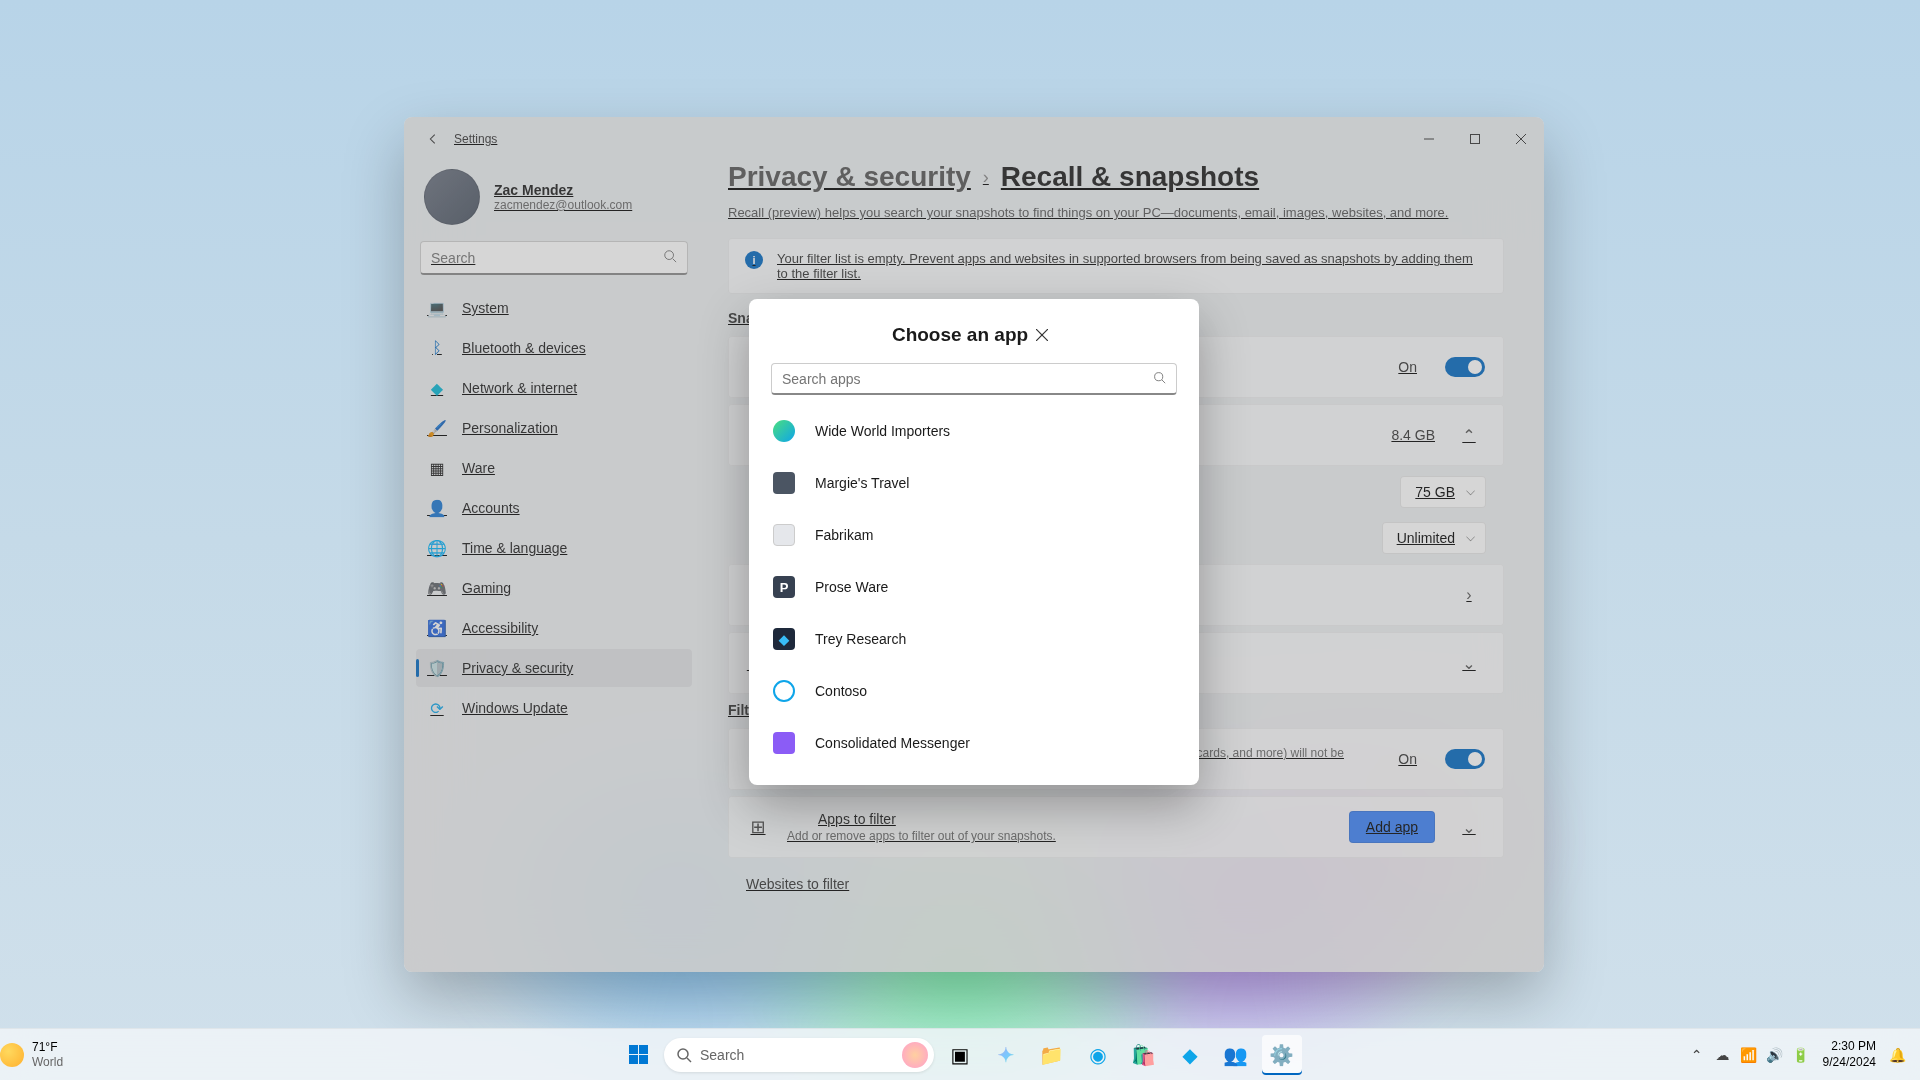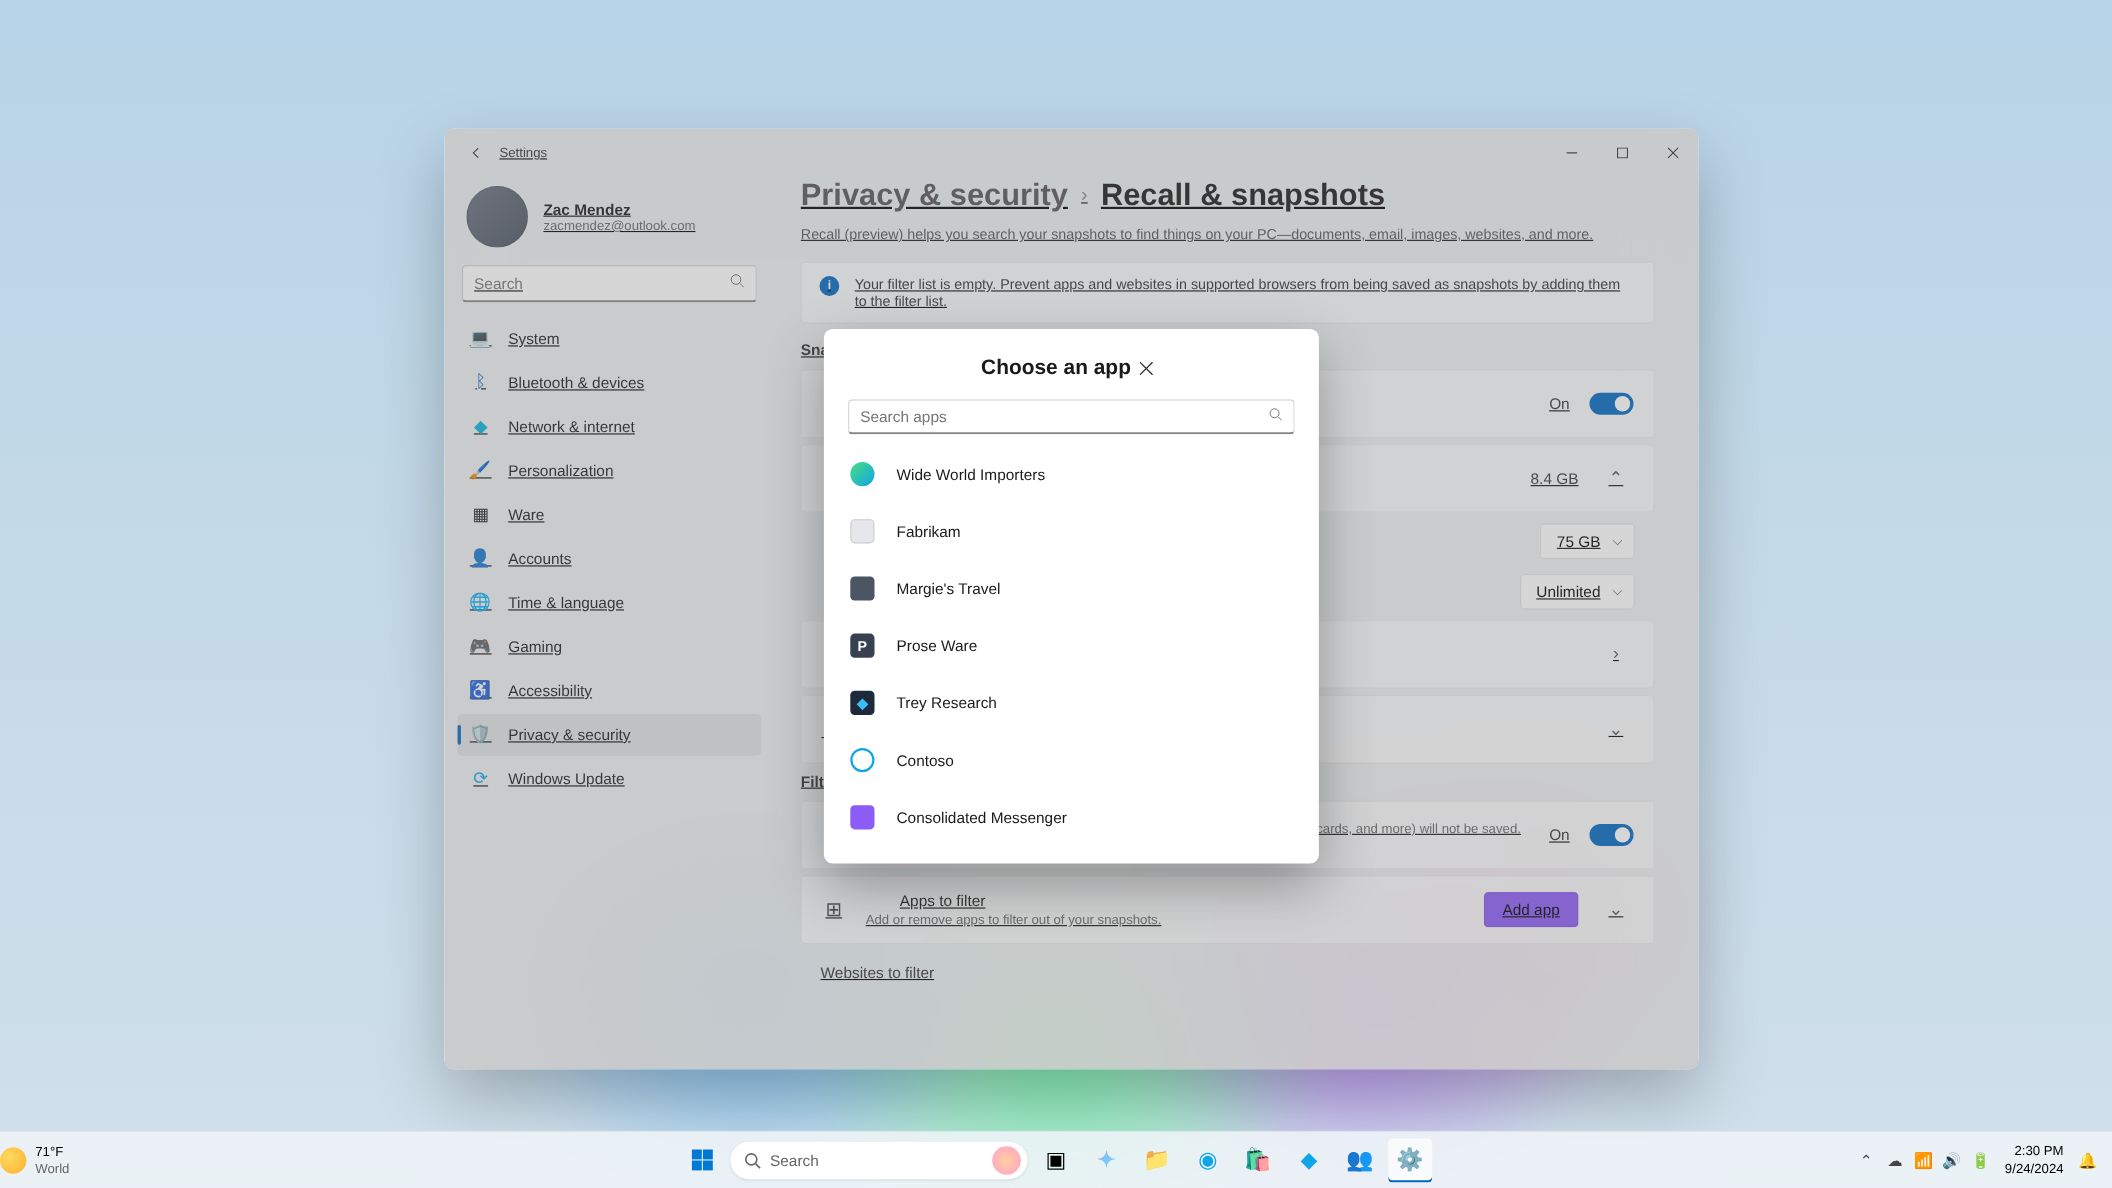--- a/index.html
+++ b/index.html
@@ -79,22 +79,22 @@
 
 .section-label { font-size: 14px; font-weight:600; color:#333; margin: 8px 0 10px; }
 .setting-card { background: rgba(255,255,255,0.65); border:1px solid rgba(0,0,0,0.05); border-radius: 4px; padding: 14px 18px; display:flex; align-items:center; gap: 18px; margin-bottom: 6px; min-height: 62px;}
 .setting-card .card-icon { width: 22px; display:flex; justify-content:center; font-size:18px; color:#444; }
 .setting-card .card-body { flex:1; }
 .setting-card .card-title { font-size: 14px; color:#1a1a1a;margin-left:31px; }
 .setting-card .card-sub { font-size: 12px; color:#666; margin-top:2px; }
 .setting-card .chev-exp { width:32px; text-align:center; color:#555; cursor:pointer; }
 .toggle { width: 40px; height: 20px; background:#0067c0; border-radius:10px; position:relative; }
 .toggle::after { content:''; position:absolute; right:3px; top:3px; width:14px; height:14px; background:#fff; border-radius:50%; }
-.toggle-label { font-size:14px; color:#333; }
-.pill-btn { background:#8b5cf6; border:1px solid rgba(0,0,0,0.1); border-radius:4px; padding: 7px 16px; font-size:14px; cursor:pointer;margin-left:43px; }
+.toggle-label { font-size:14px; color:#333; margin-right: 10px; }
+.pill-btn { background:#3b82f6; border:1px solid rgba(0,0,0,0.1); border-radius:4px; padding: 7px 16px; font-size:14px; cursor:pointer;margin-left:43px; }
 .dropdown-pill { background:#fff; border:1px solid rgba(0,0,0,0.1); border-radius:4px; padding:7px 30px 7px 14px; font-size:14px; position:relative; cursor:pointer;}
 .dropdown-pill::after { content:'⌵'; position:absolute; right:10px; top:7px; font-size:12px; color:#666;}
 .learn-link { color:#0067c0; cursor:pointer; }
 
 
 .modal-overlay {
   position: absolute;
   inset: 0;
   background: rgba(120,120,120,0.3);
   display: flex;
@@ -344,26 +344,26 @@
               <circle cx="7" cy="7" r="5" stroke="#666" fill="none"></circle>
               <line x1="11" y1="11" x2="15" y2="15" stroke="#666"></line>
             </svg></span>
       </div>
       <div class="app-list">
         <div class="app-item">
             <div class="app-icon ic-globe"></div>
             <div class="app-name">Wide World Importers</div>
           </div>
         <div class="app-item">
+            <div class="app-icon ic-suitcase"></div>
+            <div class="app-name">Margie's Travel</div>
+          </div>
+        <div class="app-item">
             <div class="app-icon ic-doc"></div>
             <div class="app-name">Fabrikam</div>
-          </div>
-        <div class="app-item">
-            <div class="app-icon ic-suitcase"></div>
-            <div class="app-name">Margie's Travel</div>
           </div>
         <div class="app-item">
             <div class="app-icon ic-p">P</div>
             <div class="app-name">Prose Ware</div>
           </div>
         <div class="app-item">
             <div class="app-icon ic-trey">◆</div>
             <div class="app-name">Trey Research</div>
           </div>
         <div class="app-item">

